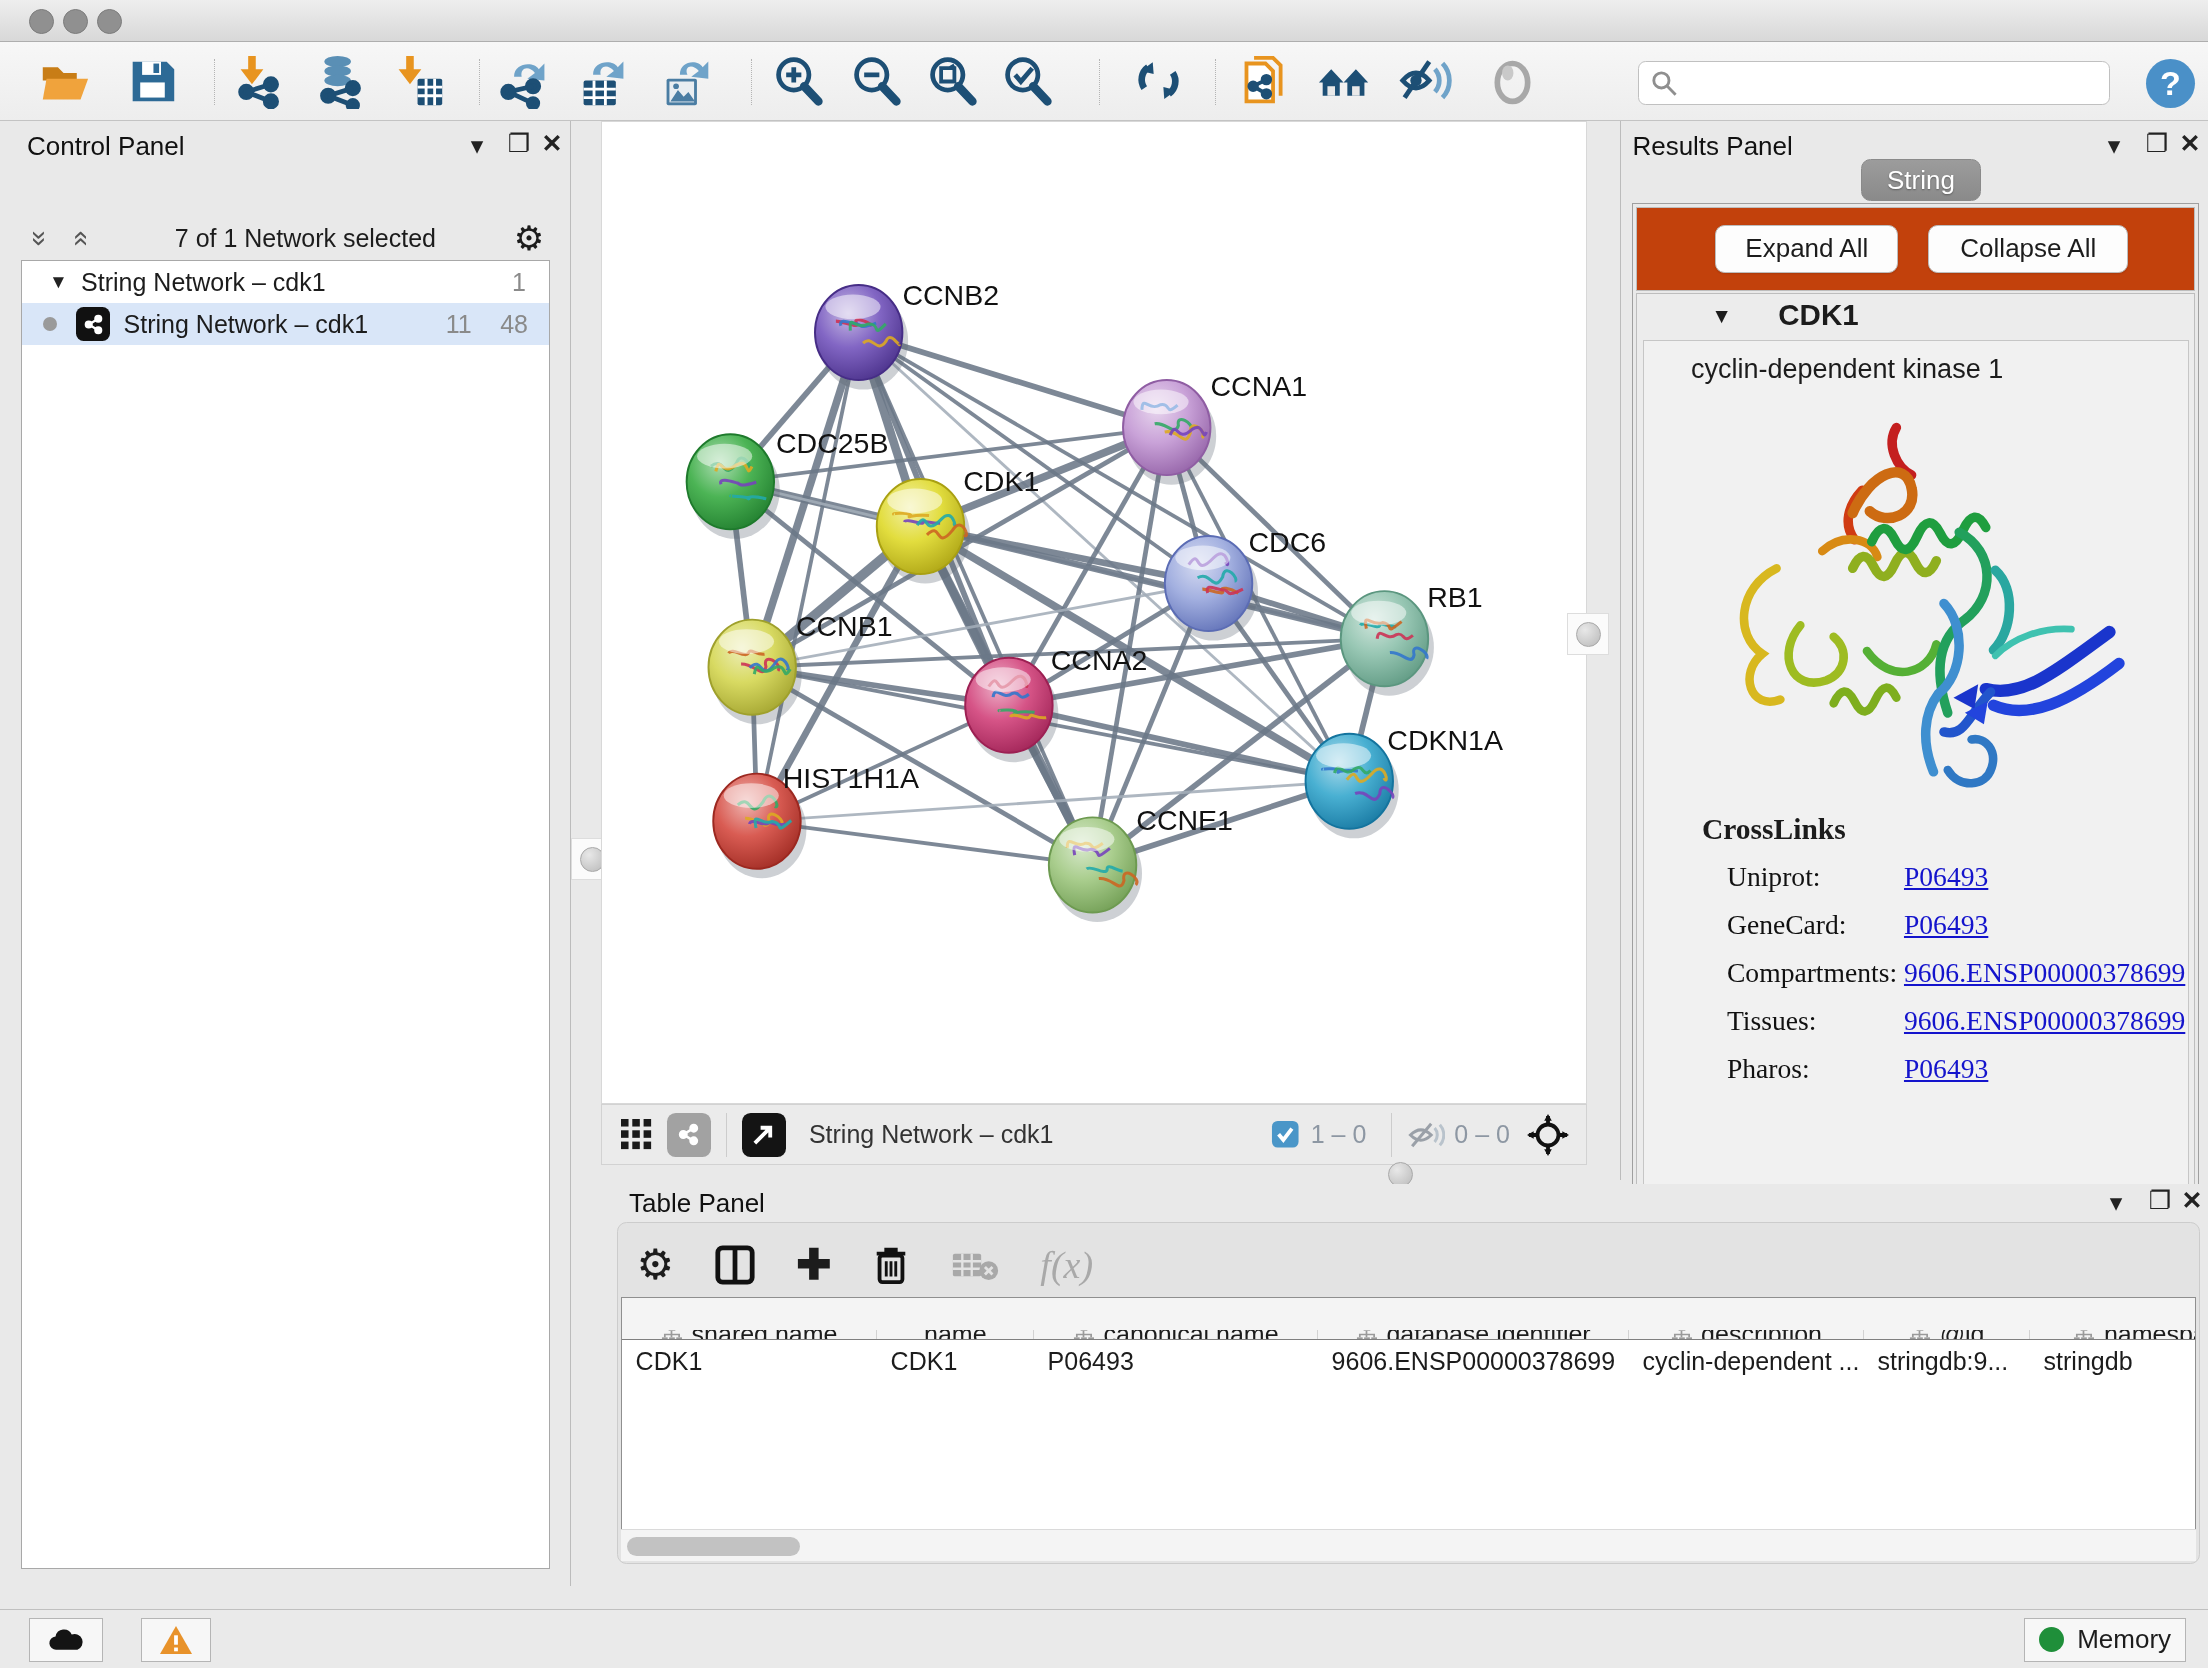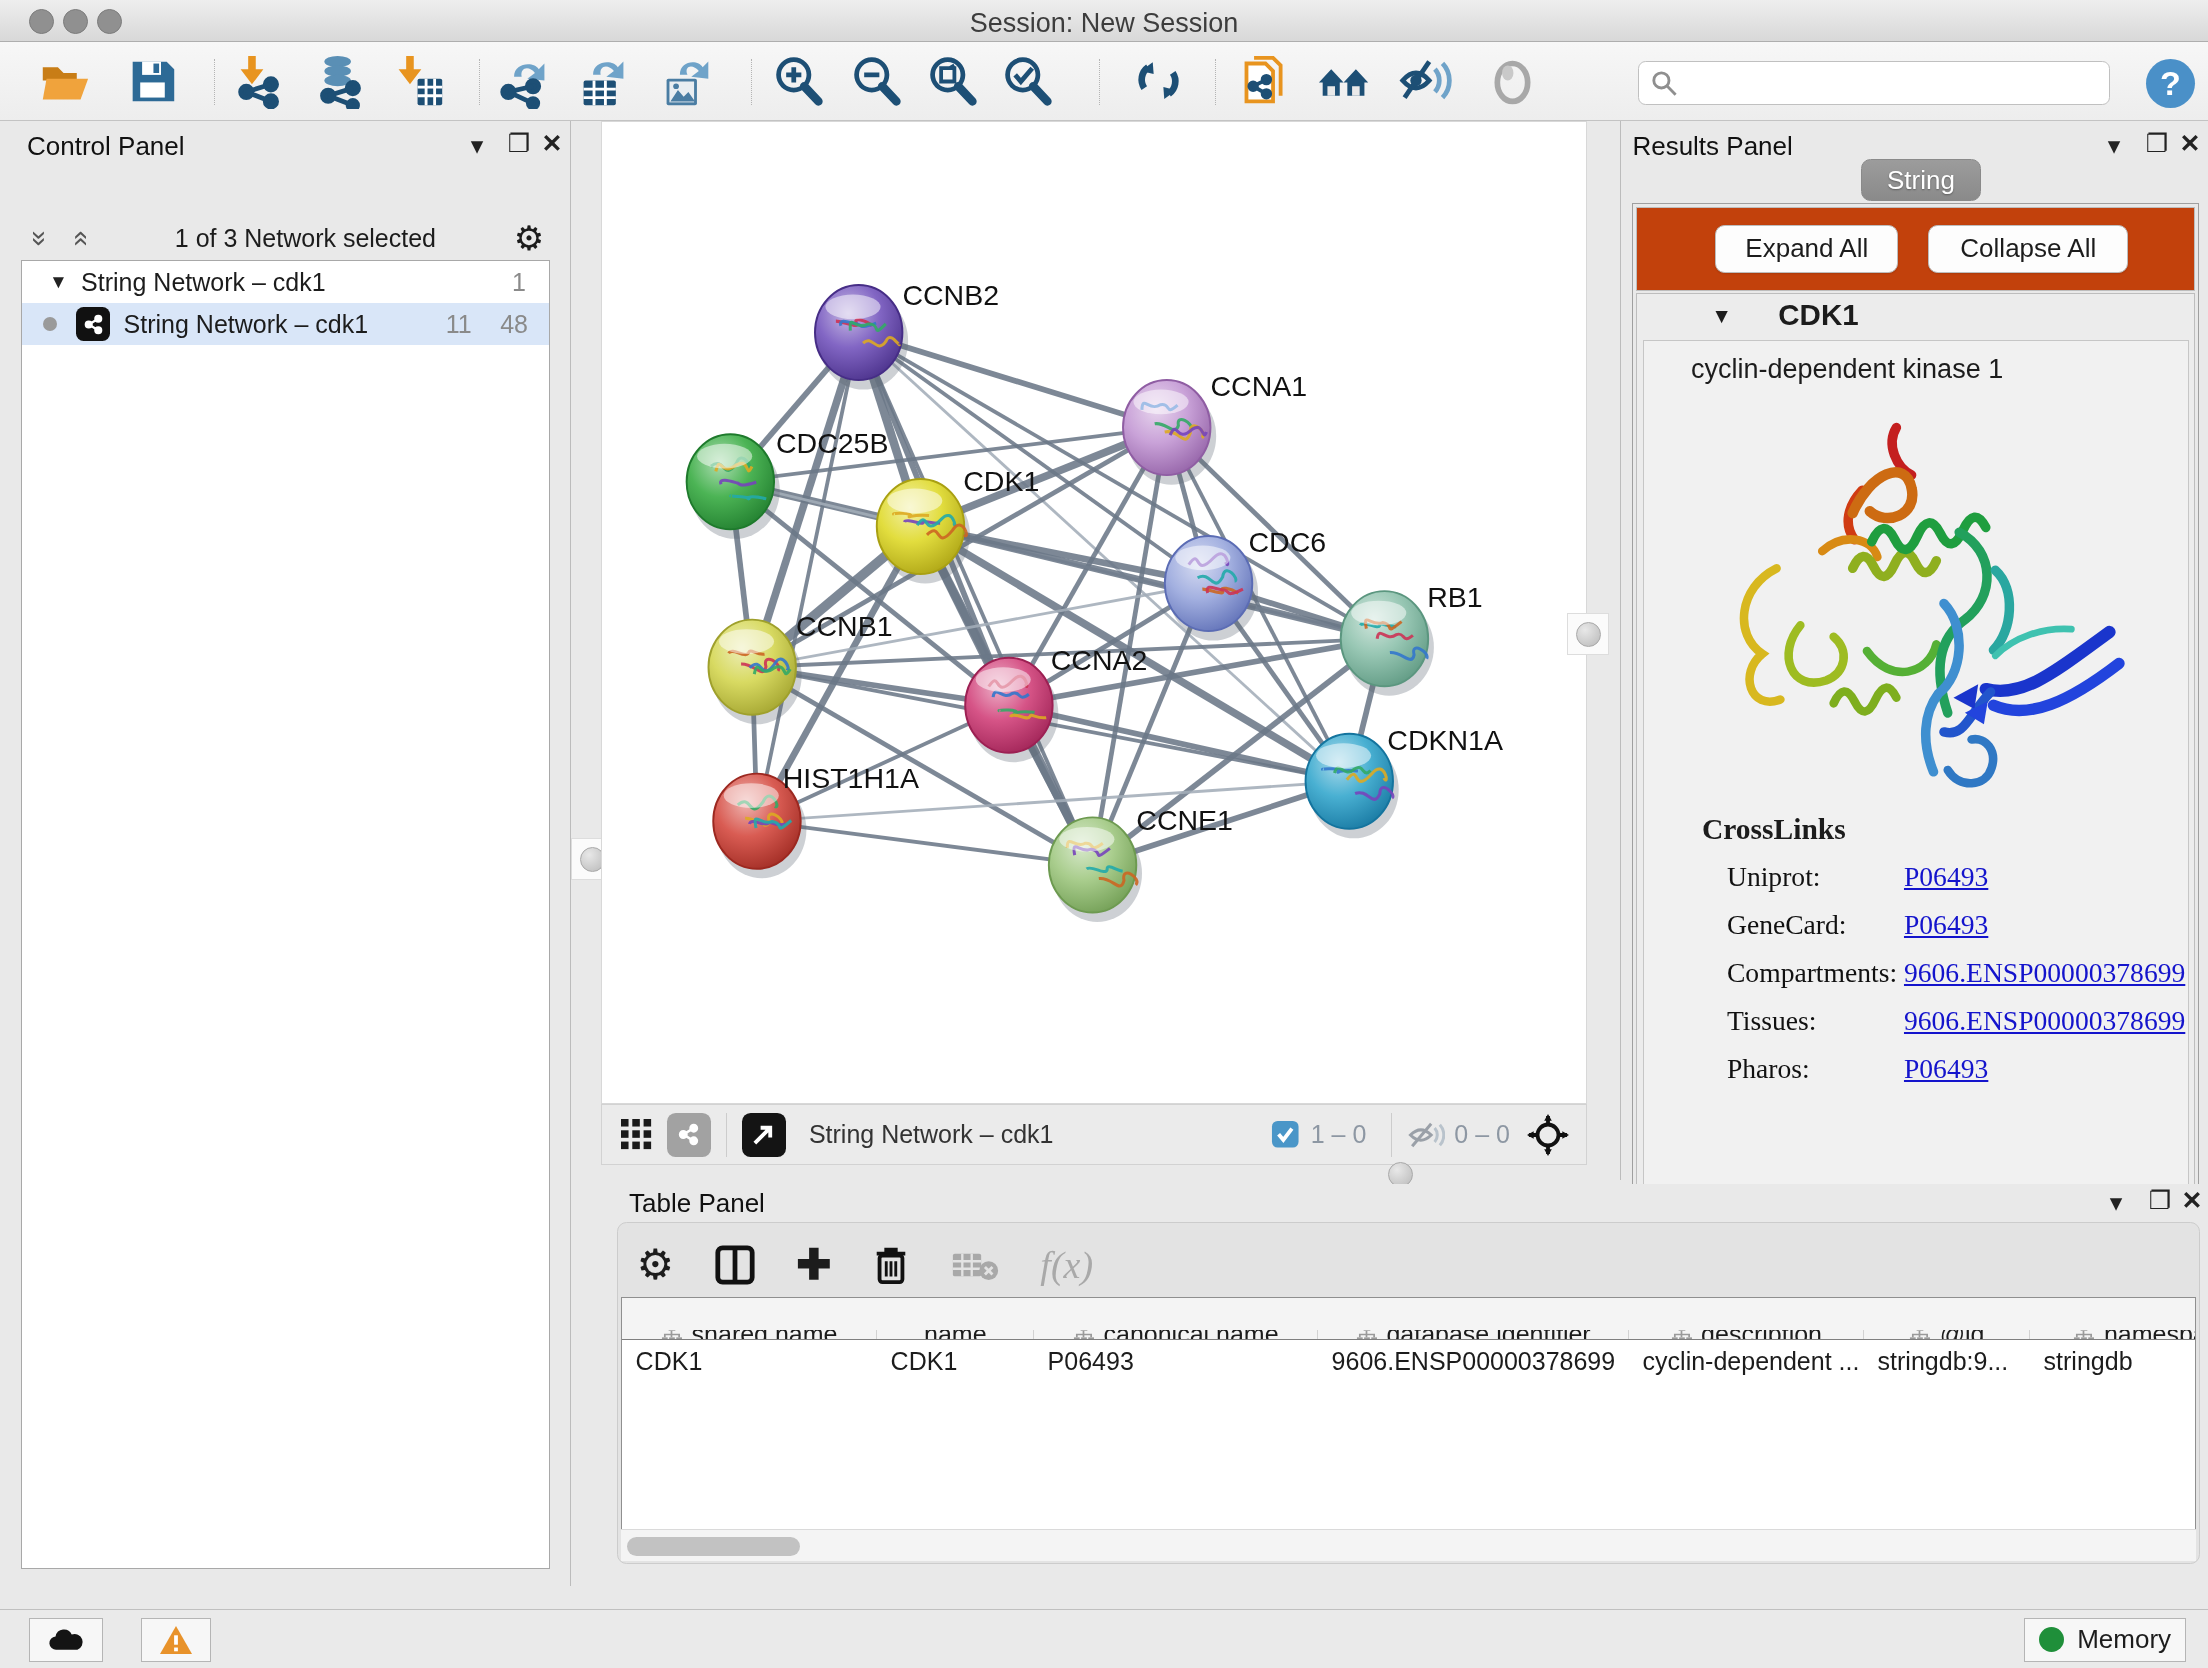--- a/index.html
+++ b/index.html
@@ -108,21 +108,20 @@
 
   svg { display:block; }
 </style>
 </head>
 <body>
 
 <div class="abs titlebar">
   <div class="abs tl-dot" style="left:28.5px"></div>
   <div class="abs tl-dot" style="left:63px"></div>
   <div class="abs tl-dot" style="left:97px"></div>
-  <div class="abs win-title">Session: New Session</div>
 </div>
 
 <div class="abs toolbar">
   <span class="abs tb-icon" style="left:37px">
     <svg width="51" height="51" viewBox="0 0 54 54">
         <path d="M4 12 h16 l6 6 h14 v8 H4z" fill="#c87d16"></path>
         <path d="M8 24 h44 l-8 22 H4z" fill="#f0a33c"></path>
       </svg>
   </span>
   <span class="abs tb-icon" style="left:125px">
@@ -296,21 +295,21 @@
 <div class="abs cp">
   <div class="abs cp-header panel-title">Control Panel</div>
   <span class="abs panel-ctl" style="left:460px; top:9.5px">▾</span>
   <span class="abs panel-ctl" style="left:502px; top:7.6px">❐</span>
   <span class="abs panel-ctl" style="left:535px; top:7.6px; font-weight:bold">✕</span>
 
 
   <div class="abs cp-gearrow">
     <span class="chev">»</span>
     <span class="chev" style="transform:rotate(-90deg)">»</span>
-    <span style="flex:1; text-align:center; font-size:25px">1 of 3 Network selected</span>
+    <span style="flex:1; text-align:center; font-size:25px">7 of 1 Network selected</span>
     <span style="font-size:34px; margin-right:5.7px">⚙</span>
   </div>
 
   <div class="abs cp-listbox">
     <div class="net-row">
       <span class="tri">▼</span>
       <span>String Network – cdk1</span>
       <span class="rownum" style="margin-right:23px">1</span>
     </div>
     <div class="net-row child">

